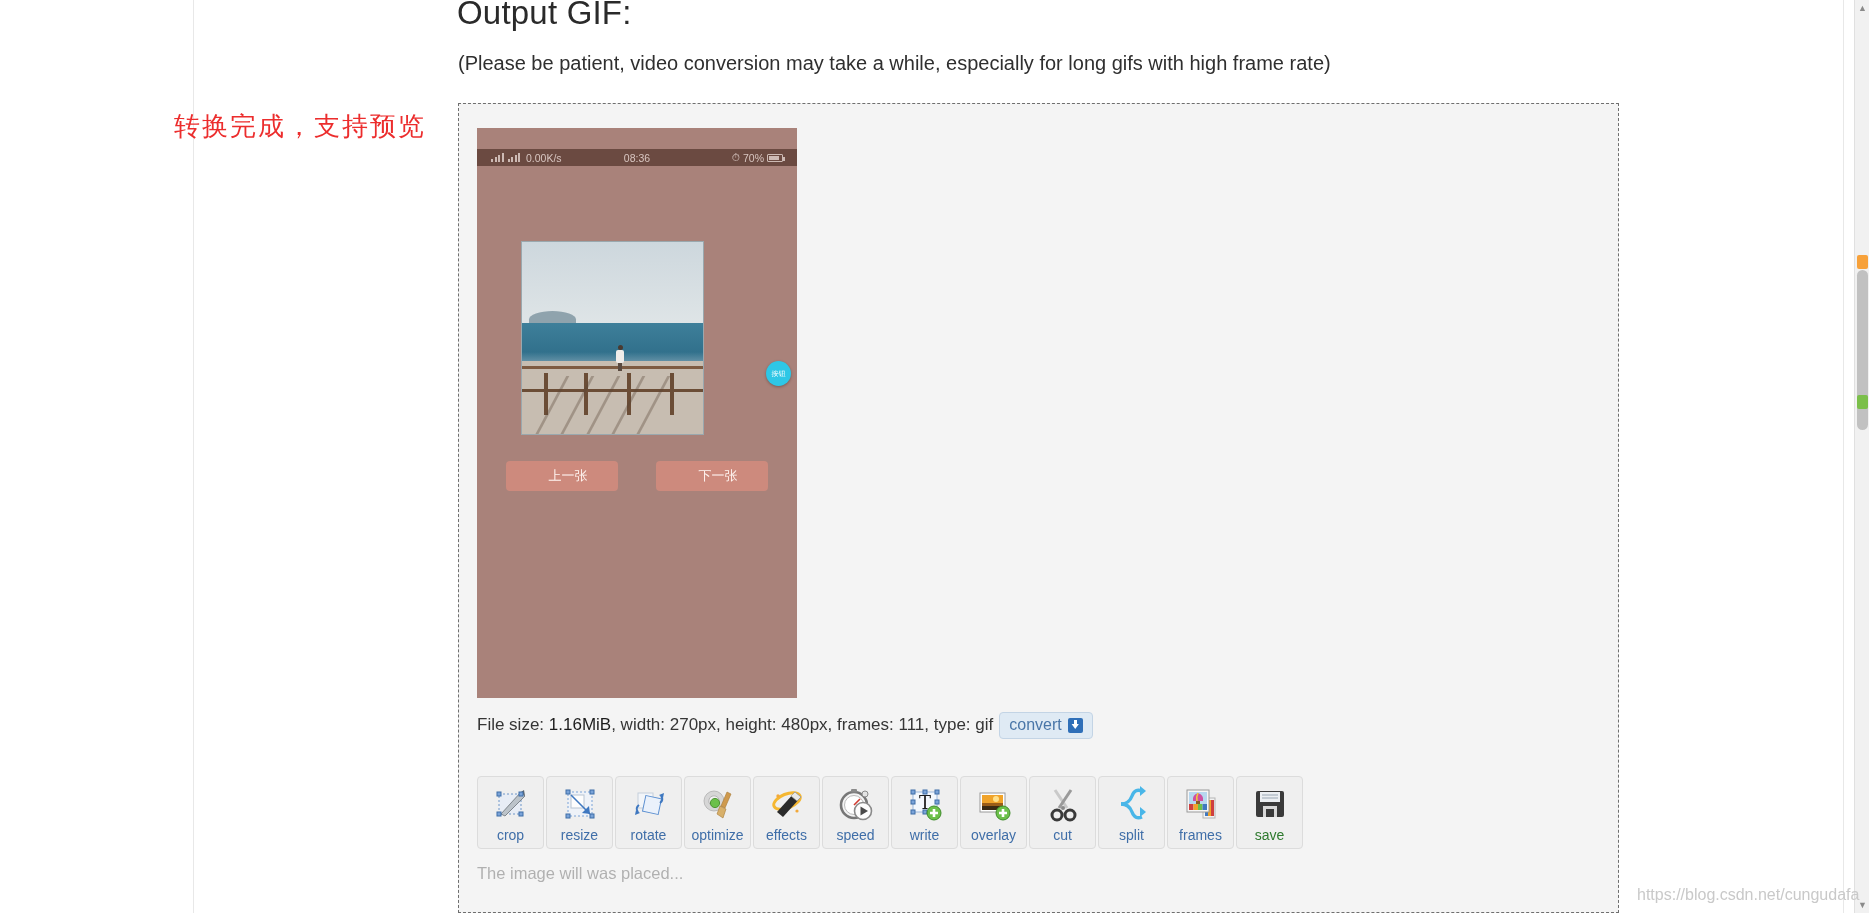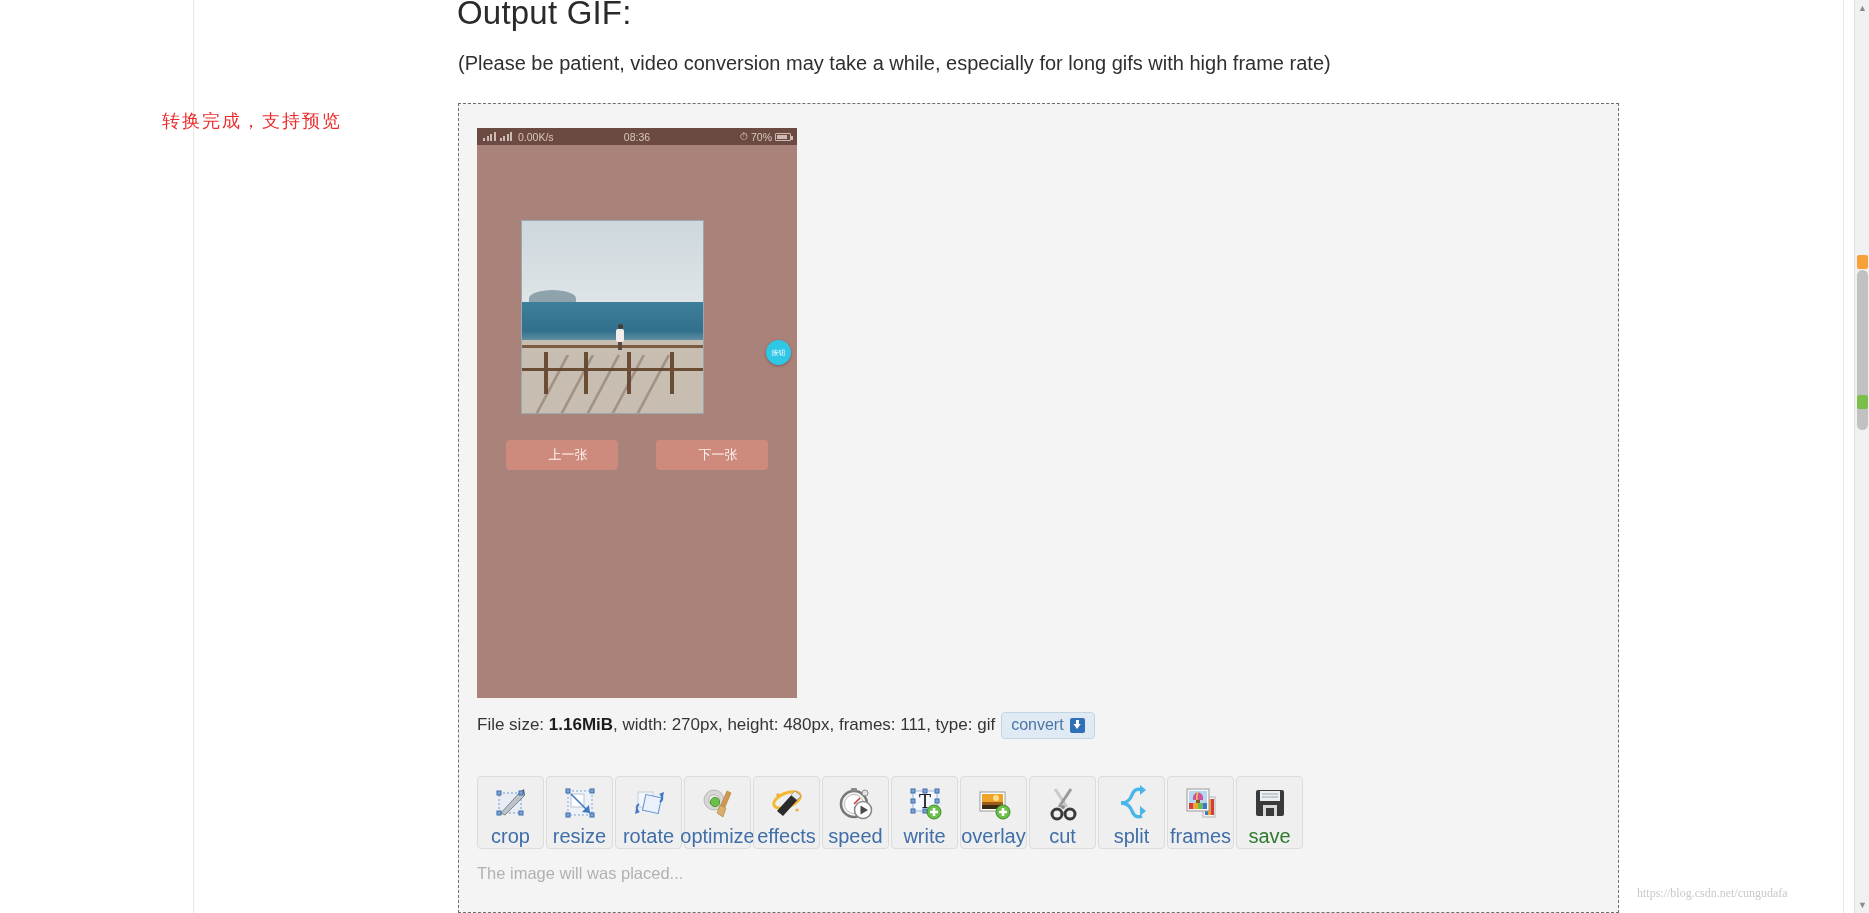--- a/index.html
+++ b/index.html
@@ -33,22 +33,22 @@
     letter-spacing: .2px; line-height: 46px;
     font-family: "Liberation Sans", sans-serif;
   }
   .sub-note {
     position: absolute; left: 458px; top: 51px;
     font-size: 20px; color: #2f2f2f; line-height: 24px;
   }
 
   
   .annot-red {
-    position: absolute; left: 162px; top: 109px;
-    font-size: 18px; color: #ec2d2d;
+    position: absolute; left: 174px; top: 109px;
+    font-size: 26px; color: #ec2d2d;
     font-family: Liberation Mono, monospace;
     letter-spacing: 2px; white-space: nowrap;
   }
 
   
   .result-panel {
     position: absolute; left: 458px; top: 103px;
     width: 1161px; height: 810px;
     border: 1px dashed #6f6f6f;
     background: #f4f4f4;
@@ -57,21 +57,21 @@
   
   .phone {
     position: absolute; left: 18px; top: 24px;
     width: 320px; height: 570px;
     background: #a9827a;
     overflow: hidden;
   }
   .phone-status {
     height: 17px; background: #6b4a41; color: #d8c6c1;
     font-size: 10.5px; display: flex; align-items: center;
-    padding: 0 6px; gap: 4px;
+    padding: 0 14px; gap: 4px; margin-top: 21px;
   }
   .sig { display:flex; align-items:flex-end; gap:1.5px; height:9px; }
   .sig i { display:block; width:2px; background:#cdbab4; }
   .sig i:nth-child(1){height:3px} .sig i:nth-child(2){height:5px}
   .sig i:nth-child(3){height:7px} .sig i:nth-child(4){height:9px}
   .status-speed { margin-left: 2px; }
   .status-time { position:absolute; left:50%; transform:translateX(-50%); font-size:10.5px; }
   .status-right { margin-left:auto; display:flex; align-items:center; gap:3px; font-size:10.5px;}
   .batt { width:16px; height:8px; border:1px solid #cdbab4; border-radius:1px; position:relative; }
   .batt::after{content:"";position:absolute;right:-3px;top:2px;width:2px;height:4px;background:#cdbab4;}
@@ -126,21 +126,21 @@
     display:flex; align-items:center; justify-content:center;
     font-family: "DejaVu Sans", sans-serif;
     padding-left: 12px;
   }
 
   
   .file-info {
     position: absolute; left: 18px; top: 608px;
     font-size: 17px; color: #353535; white-space: nowrap;
   }
-  .file-info b { font-weight: 700; color: #1c1c1c; }
+  .file-info b { font-weight: 400; color: #1c1c1c; }
   .convert-btn {
     display: inline-flex; align-items: center; gap: 6px;
     margin-left: 6px; padding: 3px 9px 4px;
     background: #dfeaf4; border: 1px solid #c3d4e5; border-radius: 4px;
     font-size: 16px; color: #4a76a8; vertical-align: middle;
   }
   .dl-icon { width:15px;height:15px;display:inline-block;position:relative;
              background:#2f6fb8;border-radius:2px; }
   .dl-icon::before{content:"";position:absolute;left:6px;top:2.5px;width:3px;height:5px;background:#fff;}
   .dl-icon::after{content:"";position:absolute;left:3.5px;top:6px;width:8px;height:8px;
@@ -157,21 +157,21 @@
     position: absolute; left: 18px; top: 672px;
     display: flex; gap: 2px;
   }
   .tool {
     width: 67px; height: 73px;
     background: #efefef; border: 1px solid #dcdcdc; border-radius: 4px;
     display: flex; flex-direction: column; align-items: center;
     justify-content: flex-start; padding-top: 6px;
   }
   .tool .glyph { width: 42px; height: 42px; display:flex; align-items:center; justify-content:center; }
-  .tool .tlabel { font-size: 20px; color: #3f6ea8; margin-top: 2px; }
+  .tool .tlabel { font-size: 14px; color: #3f6ea8; margin-top: 2px; }
   .tool.save .tlabel { color: #2f7a2f; }
 
   .footer-note {
     position: absolute; left: 18px; top: 758px;
     font-size: 16.5px; color: #333; line-height: 23px;
   }
 
   
   .scrollbar {
     position: absolute; right: 0; top: 0; width: 15px; height: 913px;
@@ -180,22 +180,22 @@
   .sb-arrow { width: 15px; height: 16px; display:flex;align-items:center;justify-content:center;
               color:#8a8a8a; font-size: 9px; }
   .sb-arrow.bot { position:absolute; bottom:0; left:0; }
   .sb-thumb { position:absolute; left:2px; top:270px; width:11px; height:160px;
               background:#c1c1c1; border-radius:6px; }
   .sb-mark { position:absolute; left:2px; width:11px; height:14px; border-radius:2px; }
 
   
   .watermark {
     position: absolute; left: 1637px; top: 886px;
-    font-size: 12px; color: #c9c9c9; white-space: nowrap;
-    font-family: Liberation Serif, serif;
+    font-size: 16px; color: #c9c9c9; white-space: nowrap;
+    font-family: Liberation Sans, sans-serif;
   }
 </style>
 </head>
 <body>
 
 <div id="page">
 
   <div class="page-left-rule"></div>
   <div class="page-right-rule"></div>
 

